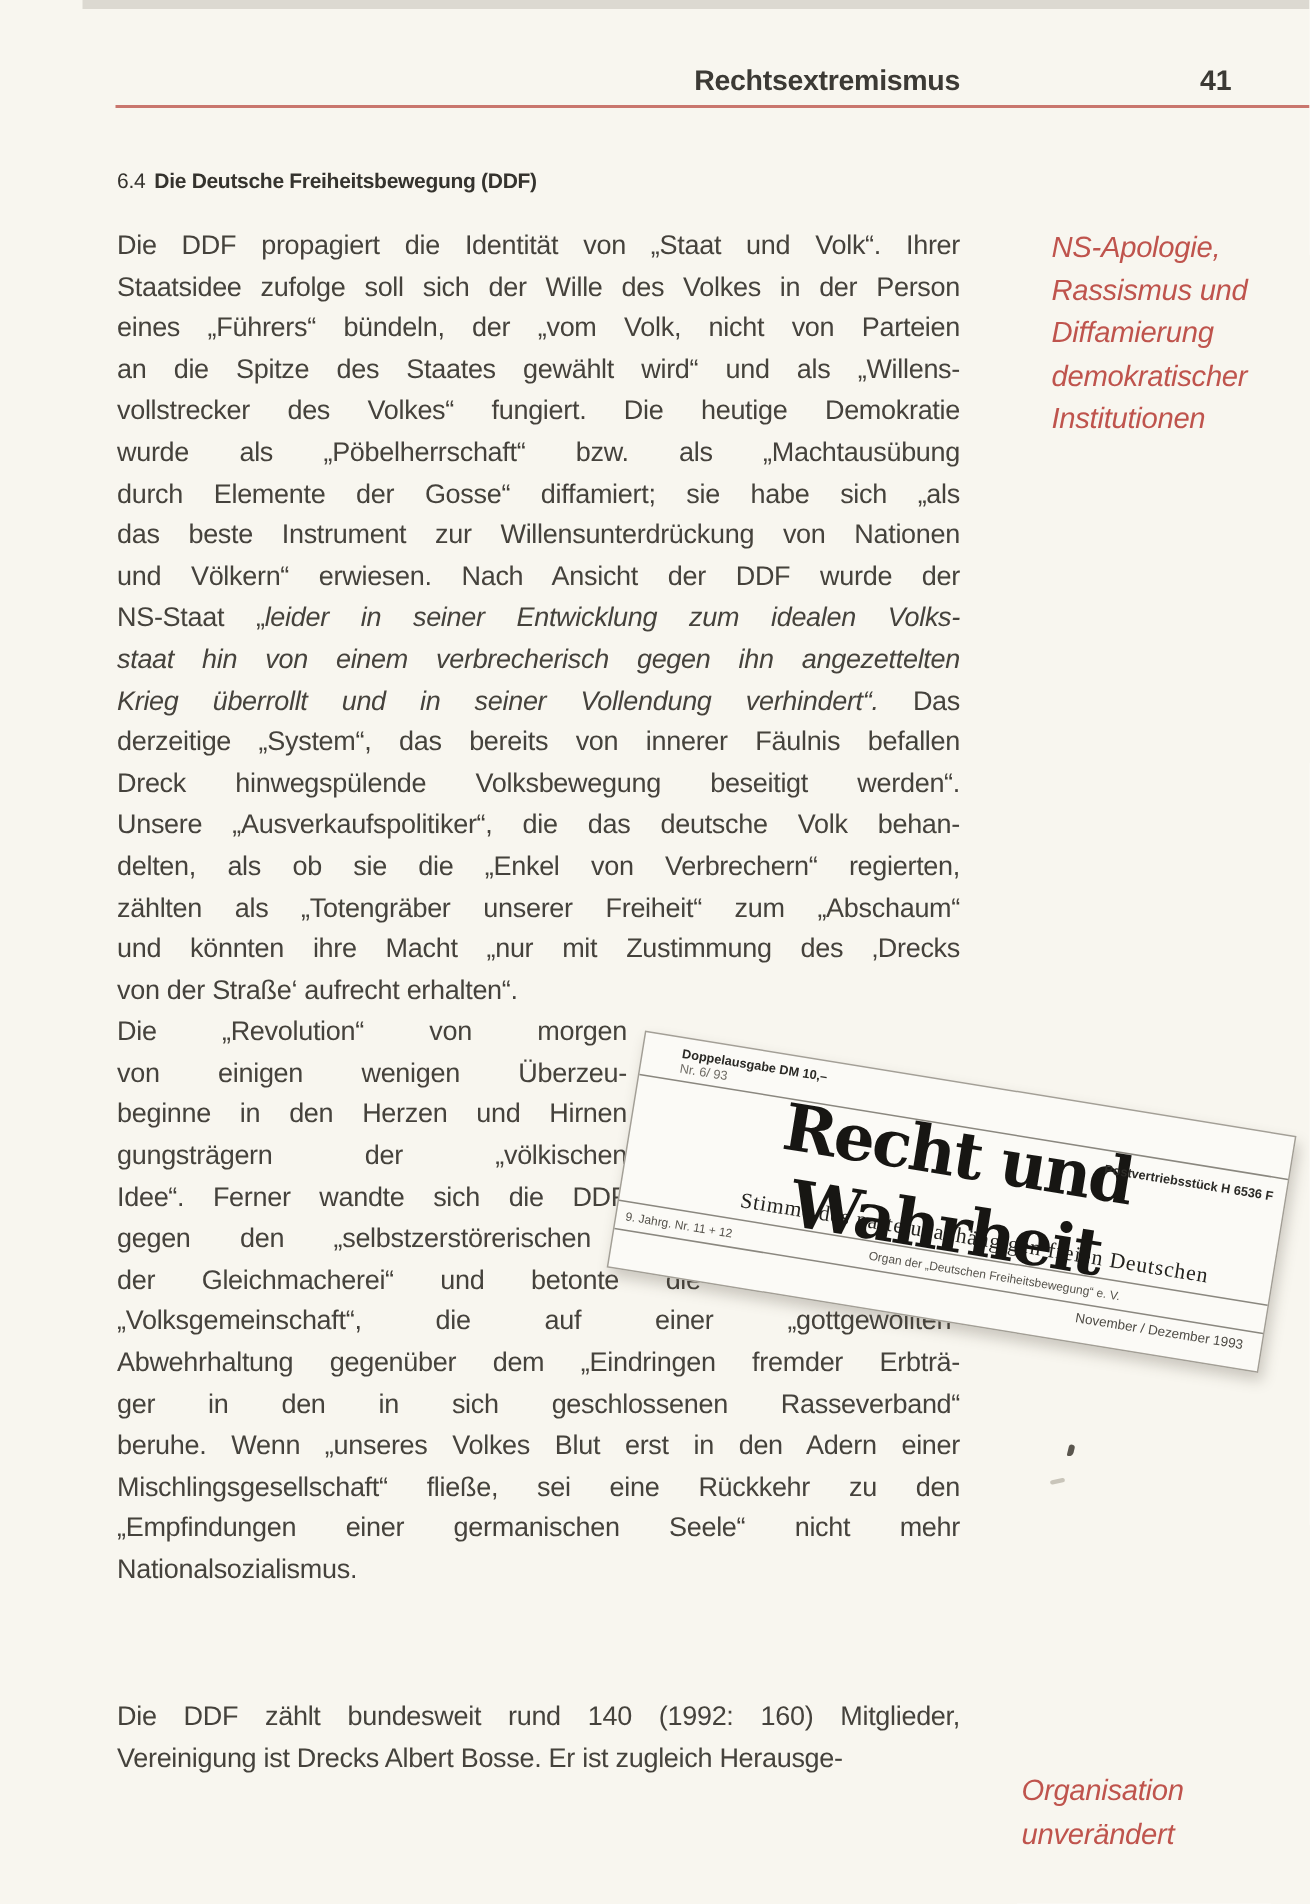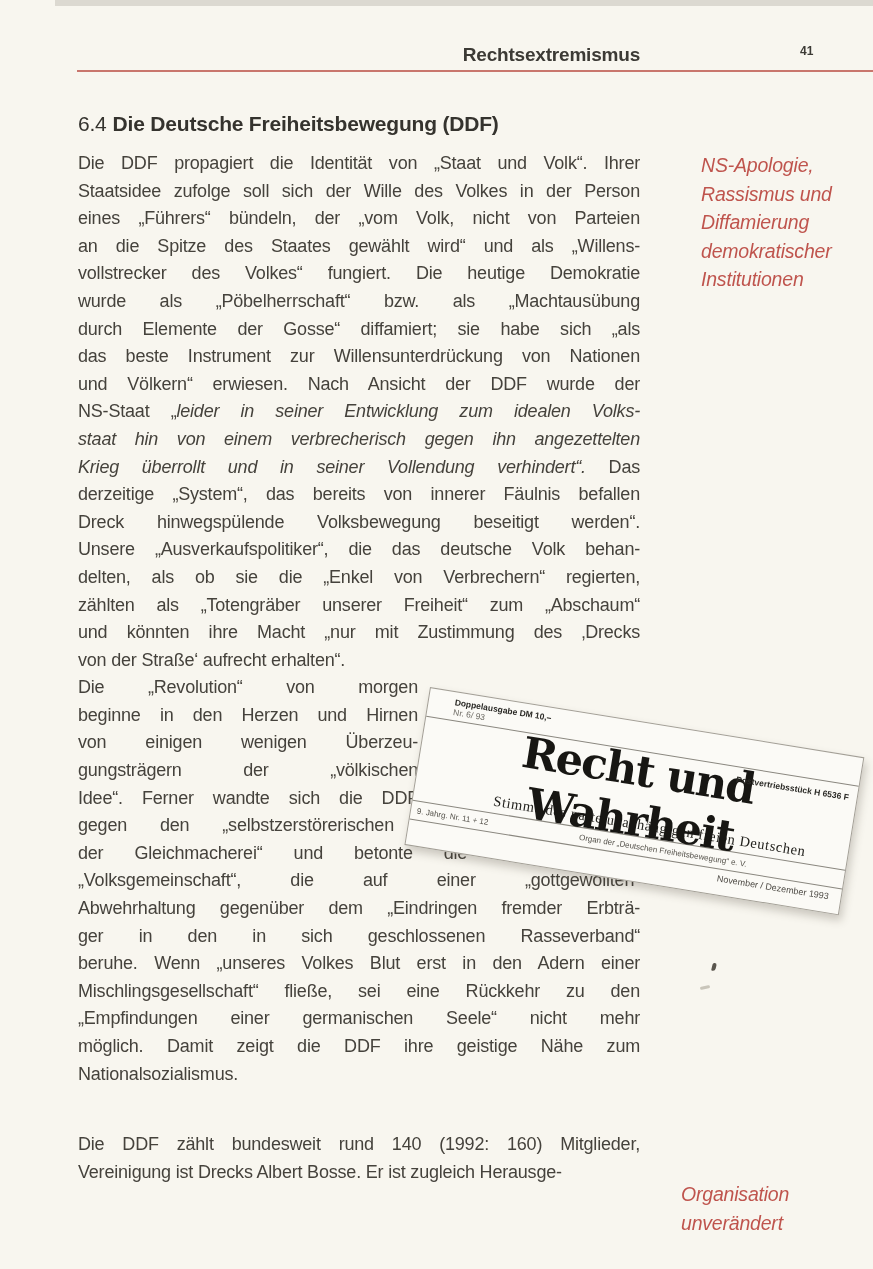--- a/index.html
+++ b/index.html
@@ -16,30 +16,30 @@
     background:#dcd9d1;
   }
   
   .running-header {
     position:absolute; top:44px; left:240px; width:400px;
     text-align:right; font-size:19px; font-weight:bold; color:#3c3a35;
     letter-spacing:-0.2px;
   }
   .page-number {
     position:absolute; top:44px; left:800px; width:60px;
-    font-size:12px; font-weight:bold; color:#3c3a35;
+    font-size:19px; font-weight:bold; color:#3c3a35;
   }
   .header-rule {
     position:absolute; top:70px; left:77px; width:796px; height:2px;
     background:#c9766d;
   }
   
   .section-heading {
     position:absolute; top:112px; left:78px; width:640px;
-    font-size:21px; color:#35332e; letter-spacing:-0.2px;
+    font-size:14px; color:#35332e; letter-spacing:-0.2px;
   }
   .section-heading .num { font-weight:400; margin-right:6px; }
   .section-heading .ttl { font-weight:700; }
   
   .para {
     position:absolute; left:78px; width:562px;
     font-size:18px; line-height:27.6px; letter-spacing:-0.2px;
     color:#45423c;
   }
   .para-1 { top:150px; }
@@ -140,33 +140,32 @@
       <div class="tl j"><span class="it">staat hin von einem verbrecherisch gegen ihn angezettelten</span></div>
       <div class="tl j"><span class="it">Krieg überrollt und in seiner Vollendung verhindert“.</span><span> Das</span></div>
       <div class="tl j">derzeitige „System“, das bereits von innerer Fäulnis befallen</div>
       <div class="tl j">Dreck hinwegspülende Volksbewegung beseitigt werden“.</div>
       <div class="tl j">Unsere „Ausverkaufspolitiker“, die das deutsche Volk behan-</div>
       <div class="tl j">delten, als ob sie die „Enkel von Verbrechern“ regierten,</div>
       <div class="tl j">zählten als „Totengräber unserer Freiheit“ zum „Abschaum“</div>
       <div class="tl j">und könnten ihre Macht „nur mit Zustimmung des ‚Drecks</div>
       <div class="tl n">von der Straße‘ aufrecht erhalten“.</div>
       <div class="tl j n">Die „Revolution“ von morgen</div>
+      <div class="tl j n">von einigen wenigen Überzeu-</div>
       <div class="tl j n">beginne in den Herzen und Hirnen</div>
-      <div class="tl j n">von einigen wenigen Überzeu-</div>
       <div class="tl j n">gungsträgern der „völkischen</div>
       <div class="tl j n">Idee“. Ferner wandte sich die DDF</div>
       <div class="tl j m">gegen den „selbstzerstörerischen Weg</div>
       <div class="tl j">der Gleichmacherei“ und betonte die Bedeutung der</div>
       <div class="tl j">„Volksgemeinschaft“, die auf einer „gottgewollten“</div>
       <div class="tl j">Abwehrhaltung gegenüber dem „Eindringen fremder Erbträ-</div>
       <div class="tl j">ger in den in sich geschlossenen Rasseverband“</div>
       <div class="tl j">beruhe. Wenn „unseres Volkes Blut erst in den Adern einer</div>
       <div class="tl j">Mischlingsgesellschaft“ fließe, sei eine Rückkehr zu den</div>
       <div class="tl j">„Empfindungen einer germanischen Seele“ nicht mehr</div>
-      <div class="tl j">möglich. Damit zeigt die DDF ihre geistige Nähe zum</div>
       <div class="tl">Nationalsozialismus.</div>
     </div>
 
   <div class="clipping">
     <div class="clip-row1">
       <div class="clip-edition">Doppelausgabe DM 10,–</div>
       <div class="clip-issue">Nr. 6/ 93</div>
     </div>
     <div class="clip-title-row">
       <div class="clip-title">Recht und Wahrheit</div>

